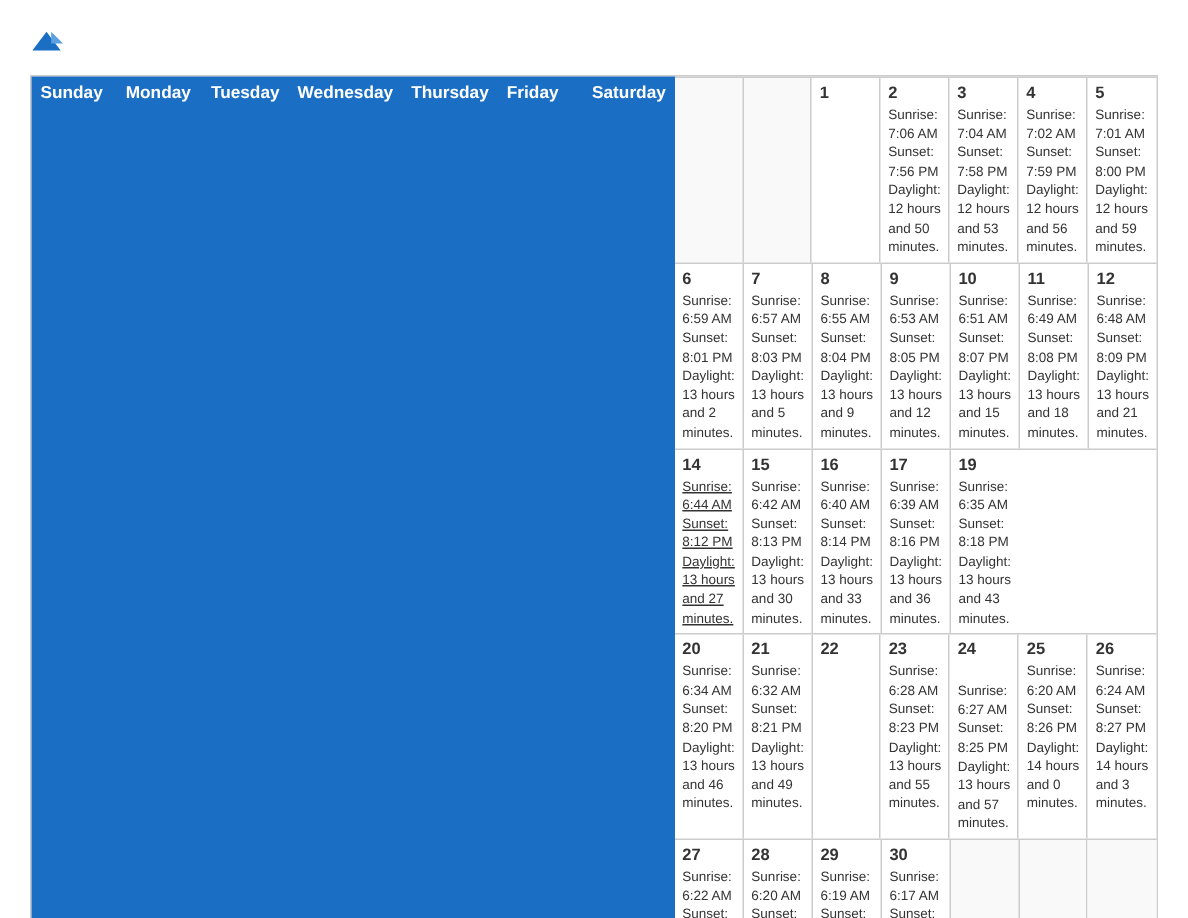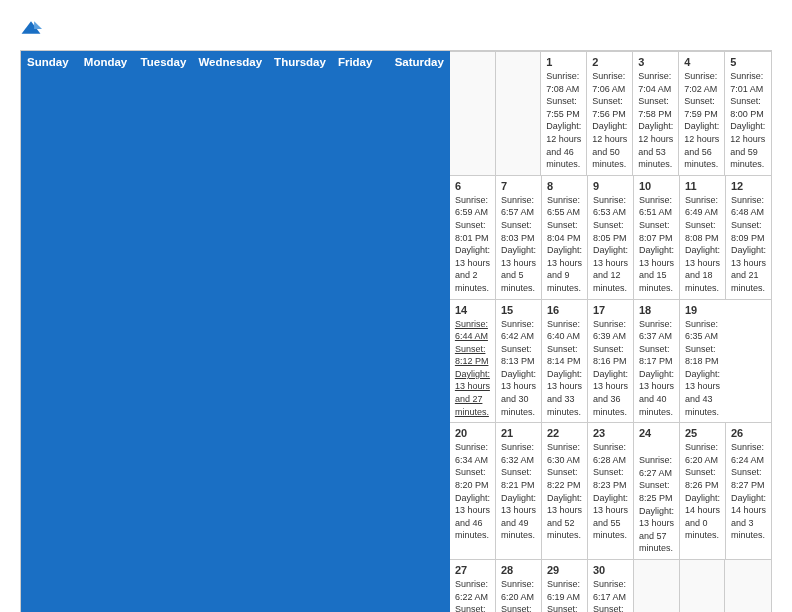--- a/index.html
+++ b/index.html
@@ -133,23 +133,20 @@
         <div class="cal-header-cell">Thursday</div>
         <div class="cal-header-cell">Friday</div>
         <div class="cal-header-cell">Saturday</div>
       </div>
     <div class="cal-body" id="cal-body">
         <div class="cal-row">
           <div class="cal-cell empty"></div>
           <div class="cal-cell empty"></div>
           <div class="cal-cell">
             <span class="day-num">1</span>
-            <div class="cell-text" style="white-space: pre-line;">Sunrise: 7:08 AM
-Sunset: 7:55 PM
-Daylight: 12 hours and 46 minutes.</div>
           </div>
           <div class="cal-cell">
             <span class="day-num">2</span>
             <div class="cell-text" style="white-space: pre-line;">Sunrise: 7:06 AM
 Sunset: 7:56 PM
 Daylight: 12 hours and 50 minutes.</div>
           </div>
           <div class="cal-cell">
             <span class="day-num">3</span>
             <div class="cell-text" style="white-space: pre-line;">Sunrise: 7:04 AM
@@ -232,26 +229,20 @@
 Sunset: 8:14 PM
 Daylight: 13 hours and 33 minutes.</div>
           </div>
           <div class="cal-cell">
             <span class="day-num">17</span>
             <div class="cell-text" style="white-space: pre-line;">Sunrise: 6:39 AM
 Sunset: 8:16 PM
 Daylight: 13 hours and 36 minutes.</div>
           </div>
           <div class="cal-cell">
-            <span class="day-num">18</span>
-            <div class="cell-text" style="white-space: pre-line;">Sunrise: 6:37 AM
-Sunset: 8:17 PM
-Daylight: 13 hours and 40 minutes.</div>
-          </div>
-          <div class="cal-cell">
             <span class="day-num">19</span>
             <div class="cell-text" style="white-space: pre-line;">Sunrise: 6:35 AM
 Sunset: 8:18 PM
 Daylight: 13 hours and 43 minutes.</div>
           </div>
         </div>
         <div class="cal-row">
           <div class="cal-cell">
             <span class="day-num">20</span>
             <div class="cell-text" style="white-space: pre-line;">Sunrise: 6:34 AM
@@ -259,23 +250,20 @@
 Daylight: 13 hours and 46 minutes.</div>
           </div>
           <div class="cal-cell">
             <span class="day-num">21</span>
             <div class="cell-text" style="white-space: pre-line;">Sunrise: 6:32 AM
 Sunset: 8:21 PM
 Daylight: 13 hours and 49 minutes.</div>
           </div>
           <div class="cal-cell">
             <span class="day-num">22</span>
-            <div class="cell-text" style="white-space: pre-line;">Sunrise: 6:30 AM
-Sunset: 8:22 PM
-Daylight: 13 hours and 52 minutes.</div>
           </div>
           <div class="cal-cell">
             <span class="day-num">23</span>
             <div class="cell-text" style="white-space: pre-line;">Sunrise: 6:28 AM
 Sunset: 8:23 PM
 Daylight: 13 hours and 55 minutes.</div>
           </div>
           <div class="cal-cell">
             <span class="day-num">24</span>
             <div class="cell-text" style="white-space: pre-line; margin-top: 15px;">Sunrise: 6:27 AM

